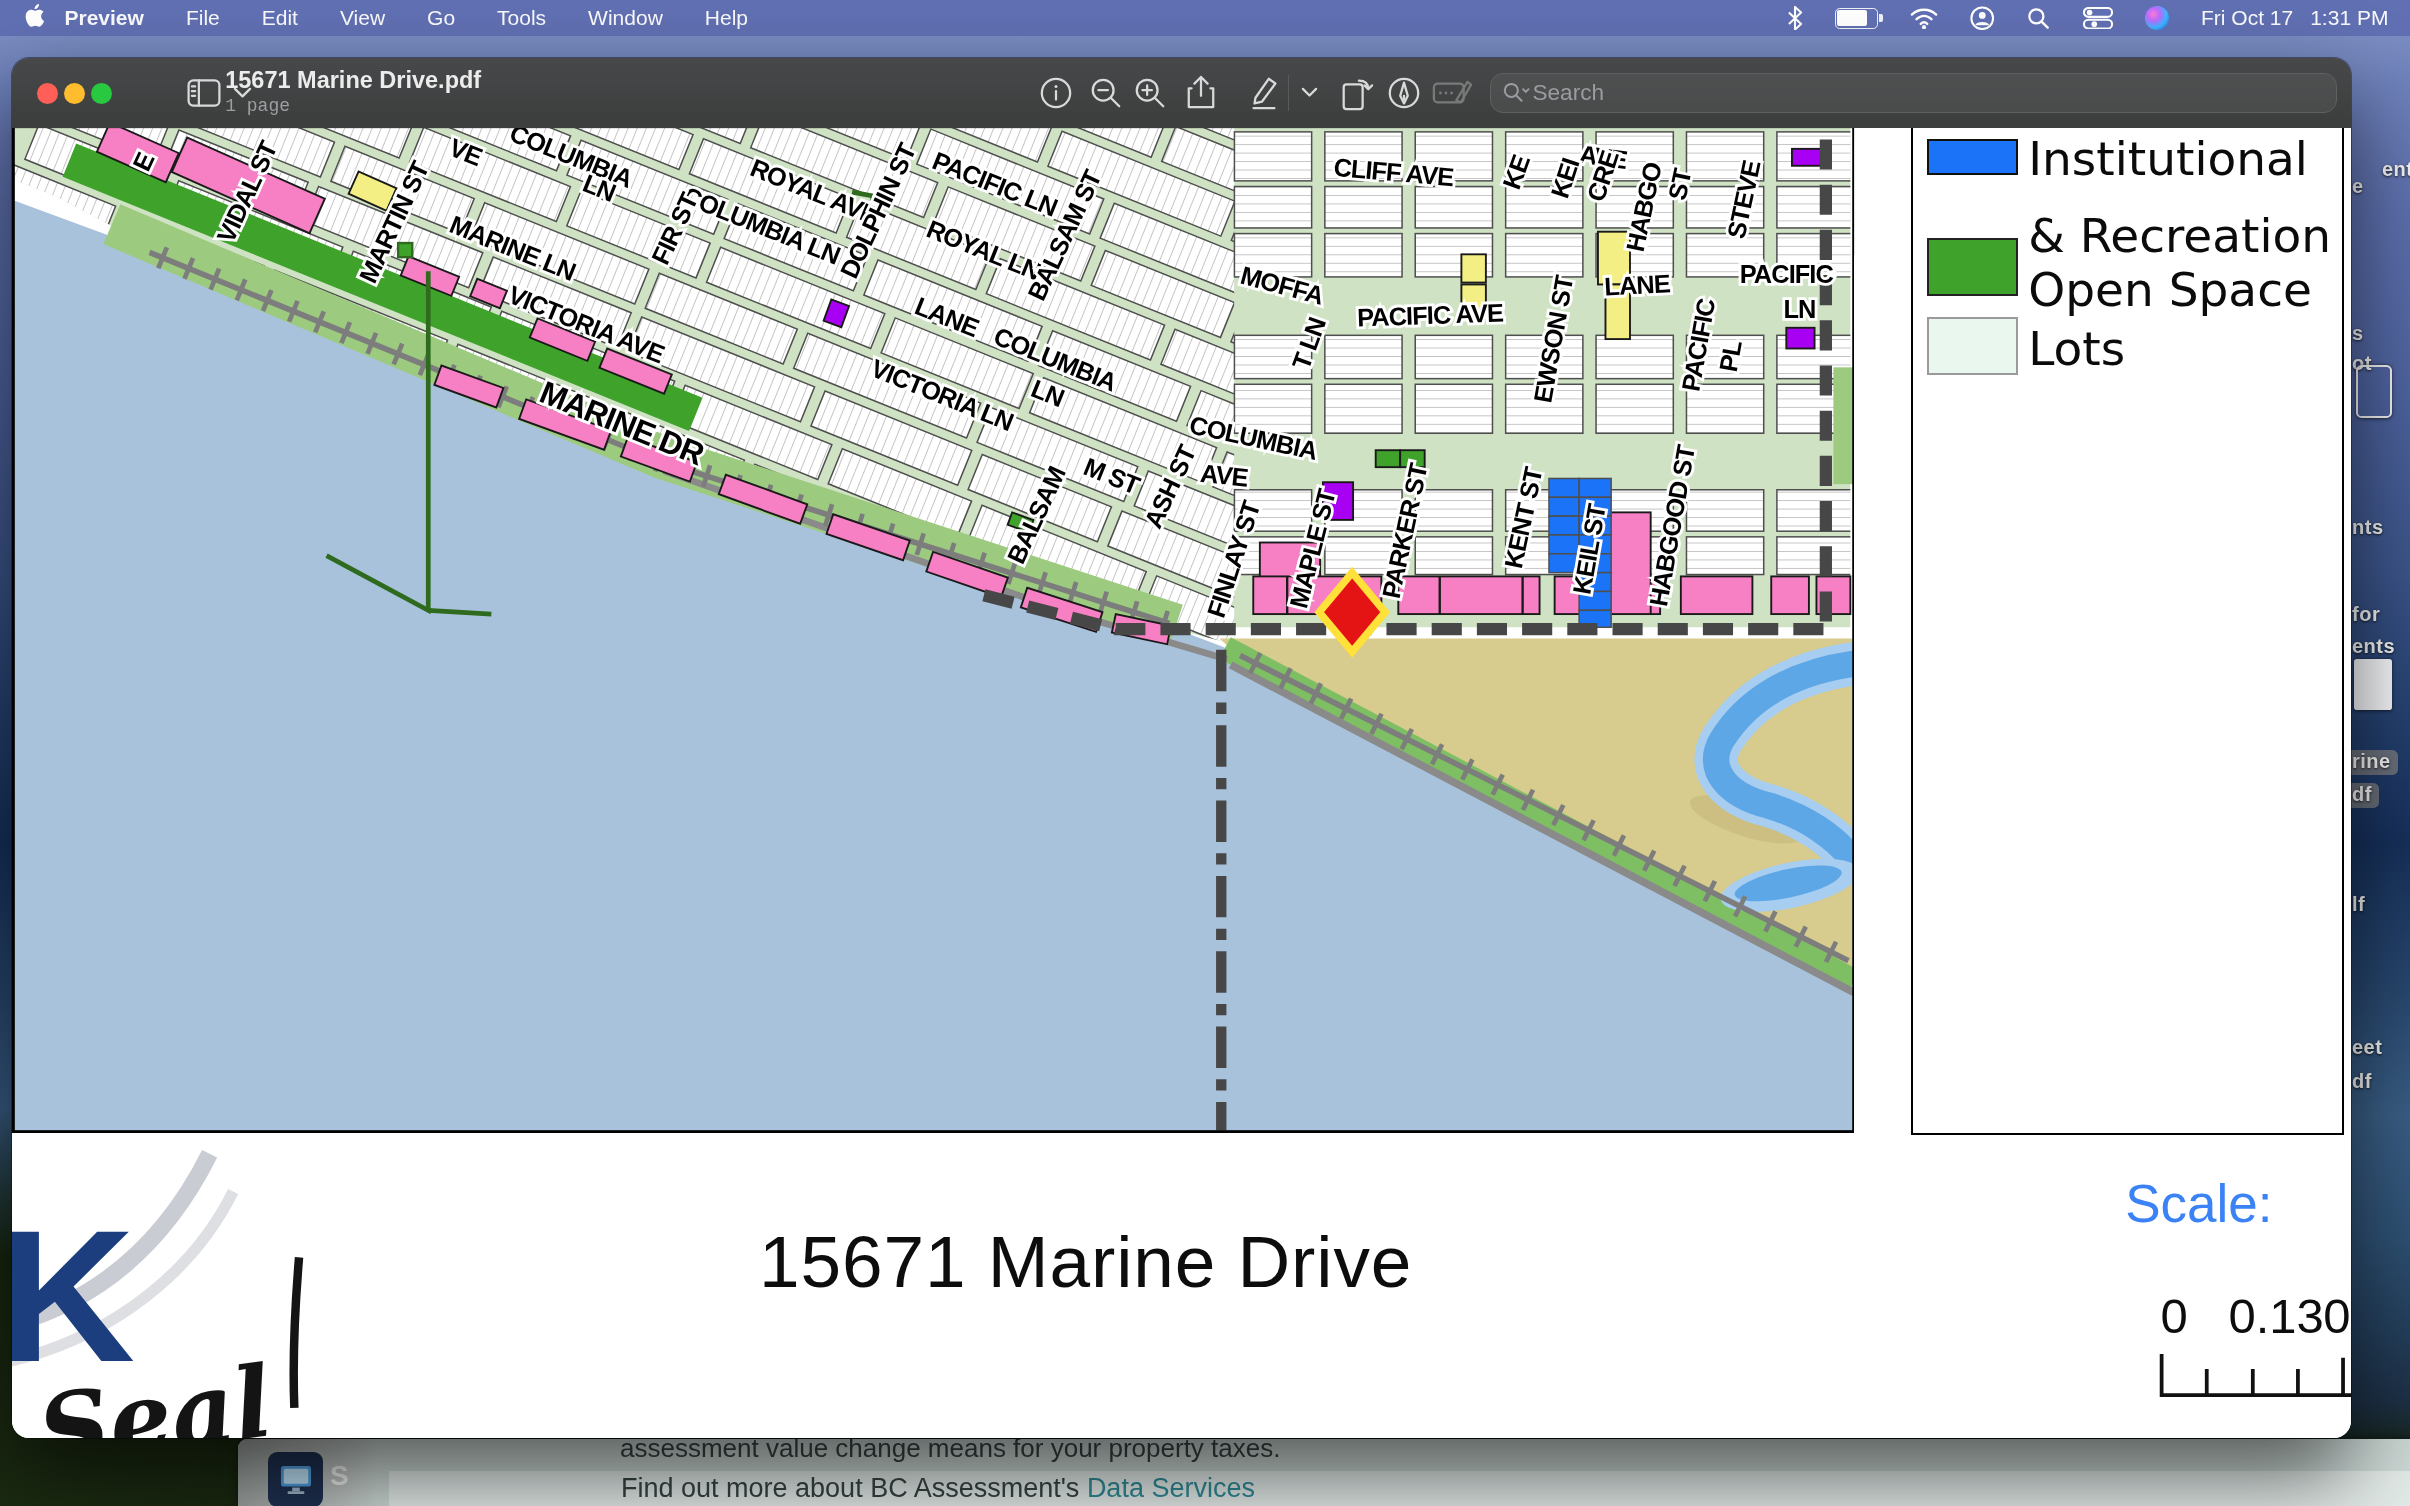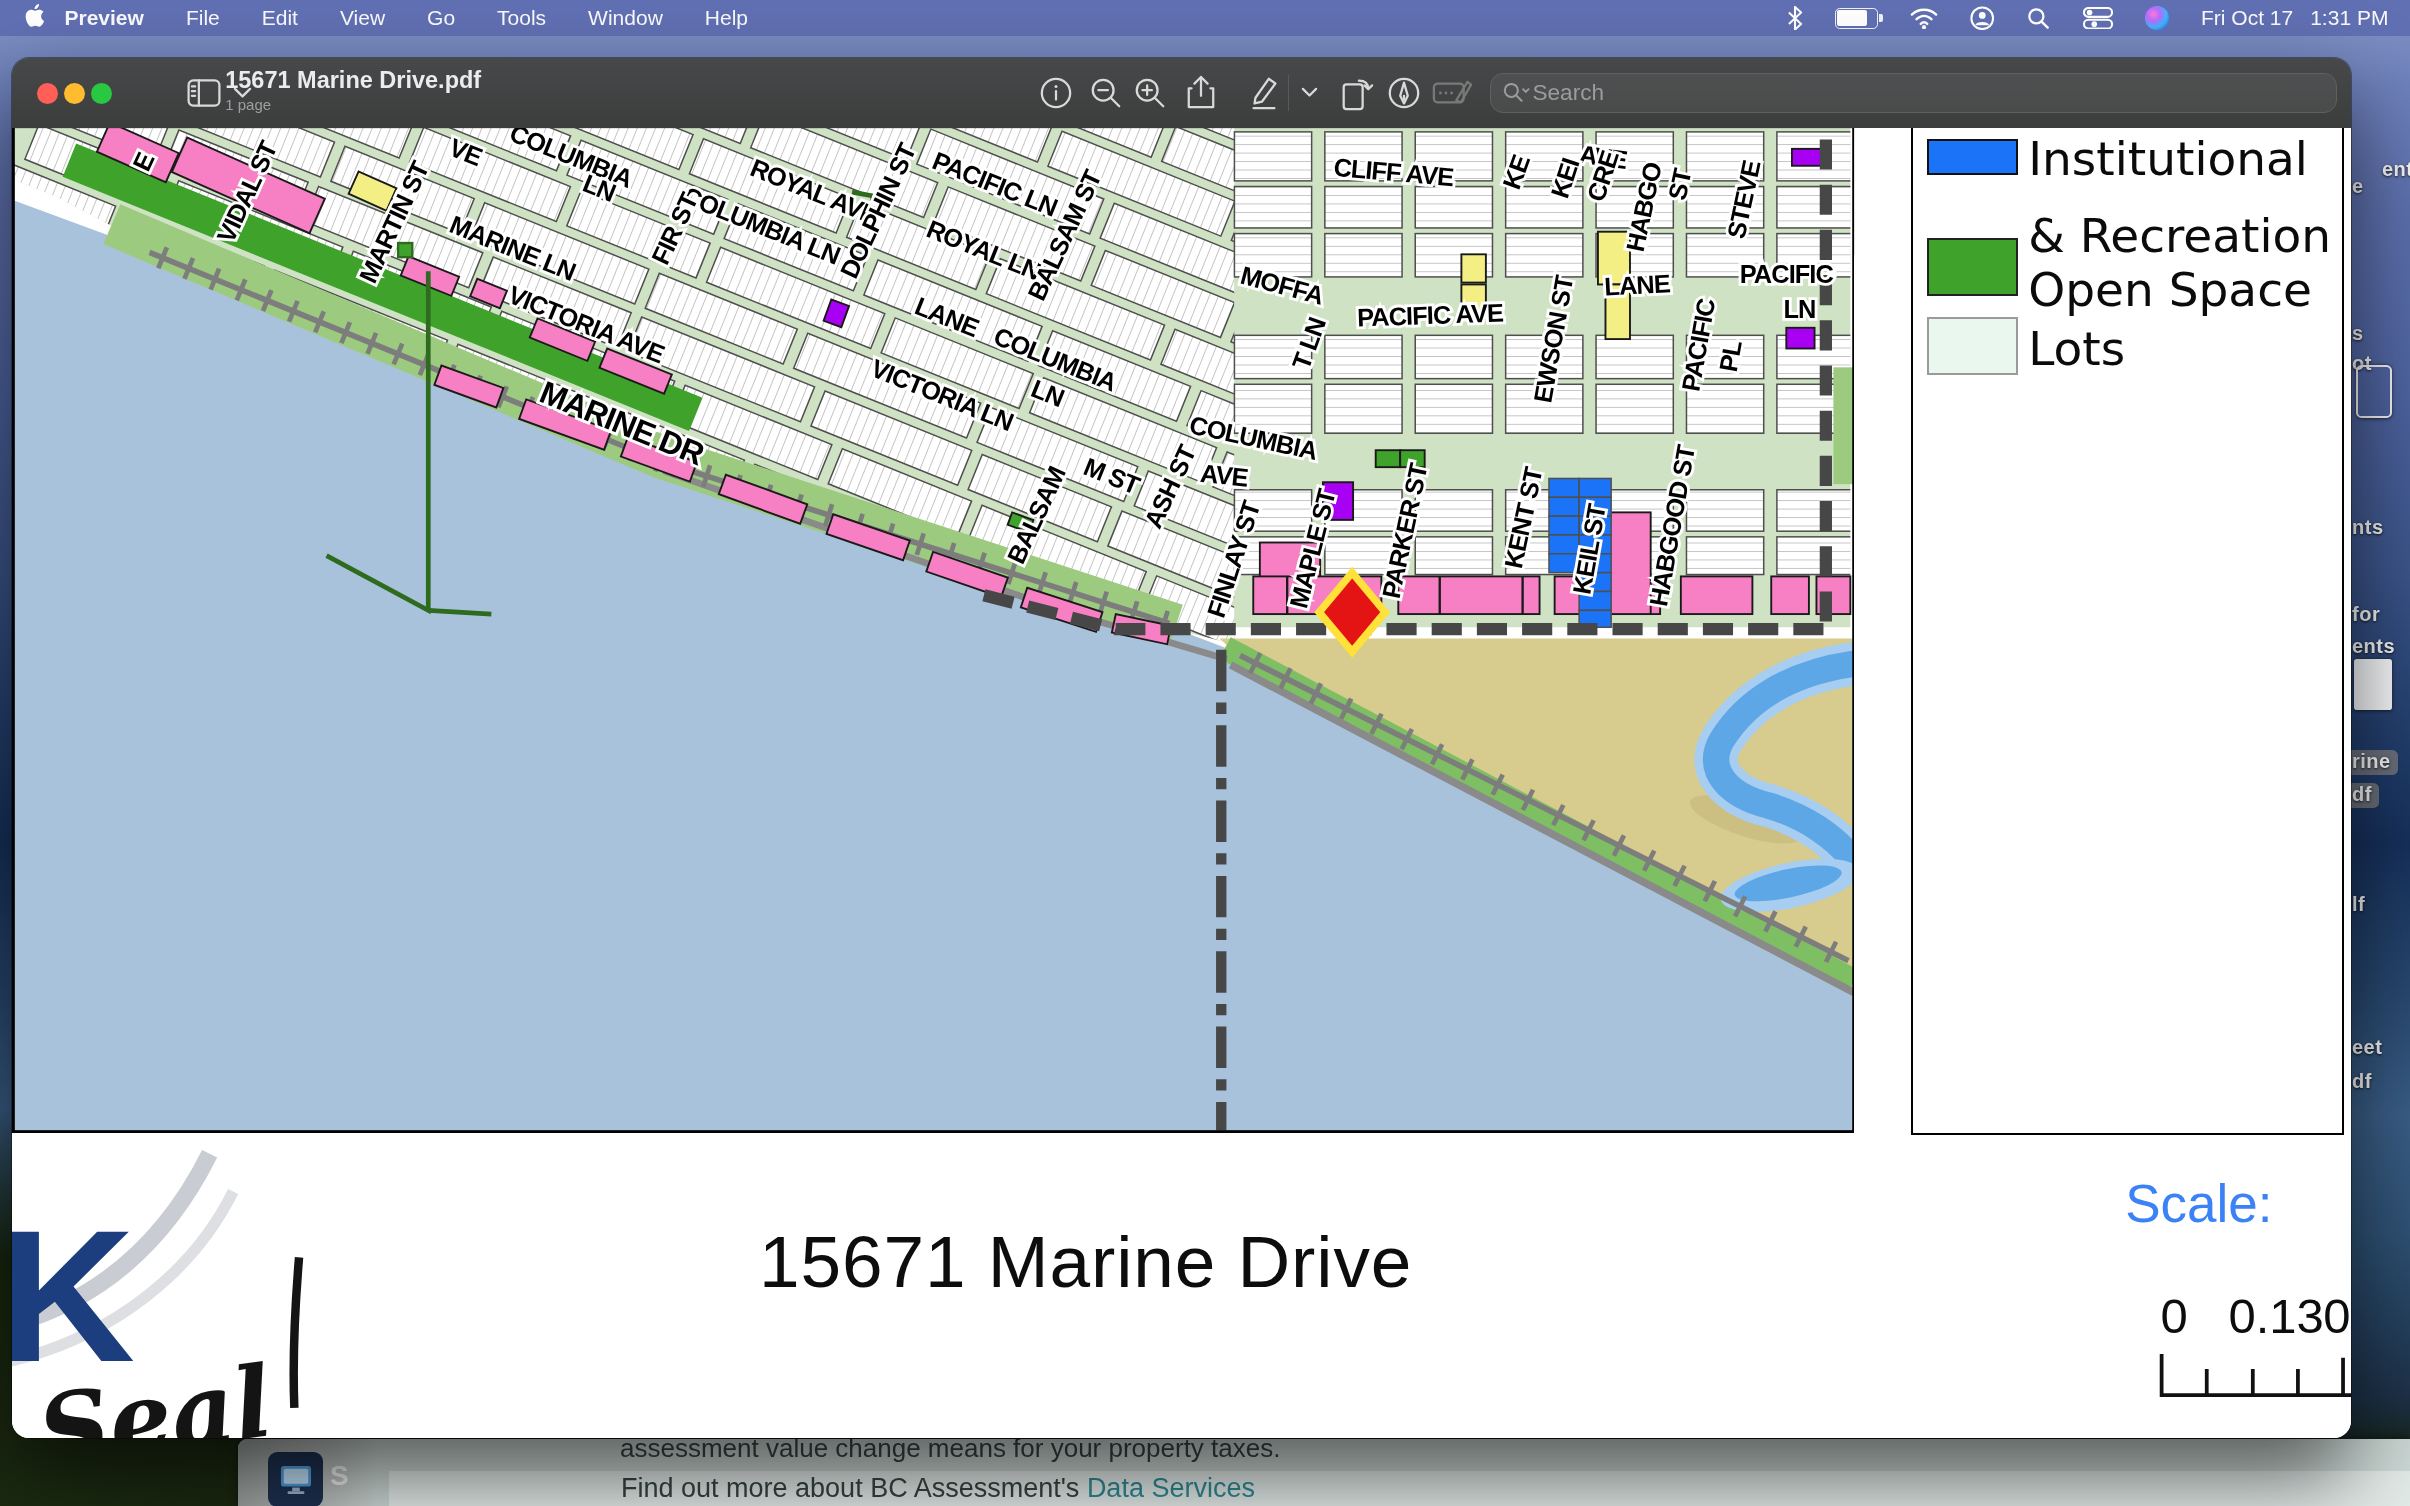--- a/index.html
+++ b/index.html
@@ -33,21 +33,21 @@
   .light{position:absolute;top:24.5px;width:21px;height:21px;border-radius:50%;}
   #lt-close{left:24.5px;background:#ff5f57;}
   #lt-min{left:52px;background:#febc2e;}
   #lt-max{left:79px;background:#28c840;}
   .tbtn{position:absolute;top:14px;width:41px;height:41px;display:flex;align-items:center;justify-content:center;}
   .tbtn svg{stroke:#d9d9d9;fill:none;stroke-width:2.4;stroke-linecap:round;stroke-linejoin:round;}
   .tbtn.dim svg{stroke:#797979;}
   #tb-divider{position:absolute;left:1276px;top:17px;width:0.9px;height:36px;background:#5a5a5a;}
   #wtitle{position:absolute;left:213px;top:9.4px;color:#ececec;}
   #wtitle .t{font-size:23.5px;font-weight:bold;display:block;}
-  #wtitle .s{font-size:15px;color:#9e9ea2;display:block;margin-top:1.9px;}
+  #wtitle .s{font-size:18px;color:#9e9ea2;display:block;margin-top:1.9px;font-family:Liberation Mono, monospace;}
   #searchbox{position:absolute;left:1478px;top:15px;width:847px;height:40px;border:0.9px solid #606060;
     border-radius:13px;background:rgba(255,255,255,.06);display:flex;align-items:center;padding-left:11.3px;box-sizing:border-box;}
   #searchbox input{background:transparent;border:none;outline:none;color:#ddd;font-size:22.6px;width:753px;
     font-family:"Liberation Sans",sans-serif;}
   #searchbox input::placeholder{color:#9b9ba0;}
   
   #content{position:absolute;left:0;top:70px;width:100%;height:1311px;background:#fff;}
   #legend{position:absolute;left:1899px;top:0;width:433px;height:1007px;background:#fff;
     border-left:2.8px solid #000;border-right:2.8px solid #000;border-bottom:2.8px solid #000;box-sizing:border-box;text-decoration:underline;}
   .lg-row{position:absolute;left:0;width:100%;}

